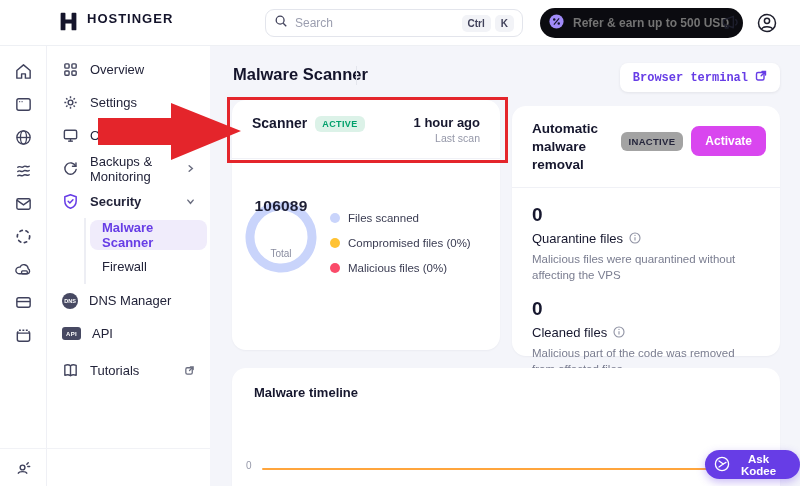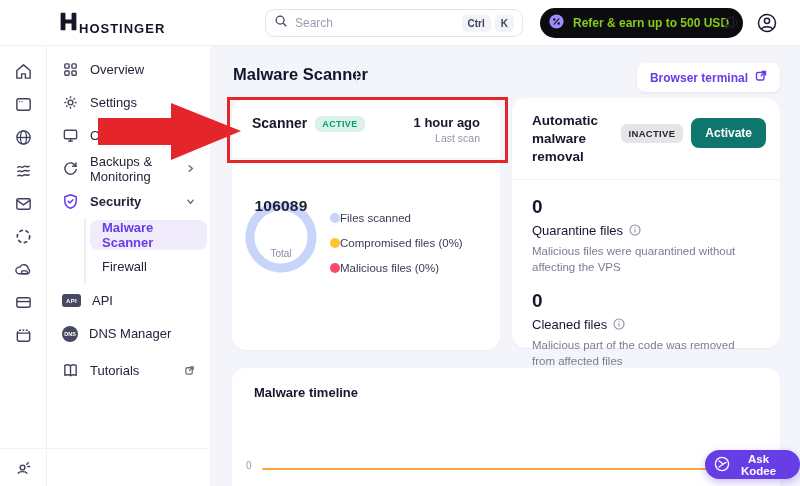--- a/index.html
+++ b/index.html
@@ -2,28 +2,28 @@
 <html><head>
 <meta charset="utf-8">
 <style>
   * { margin:0; padding:0; box-sizing:border-box; }
   html,body { background:#fff; }
   body { font-family:"Liberation Sans", sans-serif; }
   .page { position:relative; width:800px; height:486px; overflow:hidden; background:#fff; }
 
   
   .topbar { position:absolute; left:0; top:0; width:800px; height:46px; background:#fff; border-bottom:1px solid #eef0f4; z-index:5; }
-  .logo { position:absolute; left:58px; top:11px; display:flex; align-items:flex-end; }
+  .logo { position:absolute; left:58px; top:11px; display:flex; align-items:flex-start; gap:8px; }
   .logo-text { font-size:13px; font-weight:800; letter-spacing:1px; color:#14142B; }
   .search { position:absolute; left:265px; top:9px; width:258px; height:28px; border:1px solid #E3E5EC; border-radius:9px; background:#fff; display:flex; align-items:center; padding:0 8px; }
   .search input { border:none; outline:none; flex:1; font-size:12px; color:#40415A; margin-left:7px; font-family:inherit; background:transparent; }
   .search input::placeholder { color:#9B9EAF; }
   .keycap { background:#F2F3F7; border-radius:5px; font-size:10px; color:#40415A; padding:3px 6px; font-weight:600; }
   .keys { display:flex; gap:4px; }
-  .refer-pill { position:absolute; left:540px; top:8px; height:30px; border-radius:15px; background:#0B0B10; color:#84cc16; display:flex; align-items:center; gap:8px; padding:0 14px 0 8px; font-size:12px; font-weight:600; cursor:pointer; }
+  .refer-pill { position:absolute; left:540px; top:8px; height:30px; border-radius:15px; background:#0B0B10; color:#737373; display:flex; align-items:center; gap:8px; padding:0 14px 0 8px; font-size:12px; font-weight:600; cursor:pointer; }
   .topbar-icon { position:absolute; top:12px; color:#1D1E2C; cursor:pointer; }
 
   
   .rail { position:absolute; left:0; top:46px; width:47px; bottom:0; background:#fff; border-right:1px solid #EFF0F5; z-index:4; }
   .rail-items { display:flex; flex-direction:column; align-items:center; padding-top:9px; }
   .rail-slot { height:33px; display:flex; align-items:center; justify-content:center; width:100%; color:#3F415C; cursor:pointer; }
   .rail-divider { position:absolute; left:0; top:402px; width:210px; height:1px; background:#F1F2F6; }
   .rail-bottom { position:absolute; left:0; top:404px; width:47px; height:34px; display:flex; align-items:center; justify-content:center; color:#3F415C; cursor:pointer; }
 
   
@@ -37,52 +37,52 @@
   .subnav-item { height:32px; display:flex; align-items:center; padding-left:12px; font-size:13px; color:#23243A; cursor:pointer; }
   .badge-icon { width:19px; height:13px; background:#474962; color:#fff; border-radius:3px; font-size:6px; font-weight:800; display:flex; align-items:center; justify-content:center; letter-spacing:.3px; }
   .circle-icon { width:16px; height:16px; background:#474962; color:#fff; border-radius:50%; font-size:5.5px; font-weight:800; display:flex; align-items:center; justify-content:center; }
   .mt6 { margin-top:4px; }
 
   
   .main { position:absolute; left:210px; top:46px; right:0; bottom:0; background:#F4F5FA; }
   .page-title { position:absolute; left:23px; top:19px; font-size:16.5px; font-weight:800; color:#14142B; }
   .crumb-divider { position:absolute; left:146px; top:20px; width:1px; height:19px; background:#E3E5EC; }
   .breadcrumb { position:absolute; left:158px; top:23px; display:flex; align-items:center; gap:5px; font-size:11.5px; color:#727586; }
-  .terminal-btn { position:absolute; right:20px; top:17px; height:29px; background:#fff; border:none; border-radius:8px; display:flex; align-items:center; gap:7px; padding:0 13px; color:#673DE6; font-size:12px; font-weight:700; box-shadow:0 1px 3px rgba(20,20,43,.08); cursor:pointer; font-family:Liberation Sans, sans-serif; }
+  .terminal-btn { position:absolute; right:20px; top:17px; height:29px; background:#fff; border:none; border-radius:8px; display:flex; align-items:center; gap:7px; padding:0 13px; color:#673DE6; font-size:12px; font-weight:700; box-shadow:0 1px 3px rgba(20,20,43,.08); cursor:pointer; font-family:Liberation Mono, monospace; }
 
   .card { position:absolute; background:#fff; border-radius:14px; box-shadow:0 1px 2px rgba(20,20,43,.04); }
   .card-left { left:22px; top:54px; width:268px; height:250px; }
-  .card-right { left:302px; top:52px; width:268px; height:250px; }
+  .card-right { left:302px; top:60px; width:268px; height:250px; }
   .card-bottom { left:22px; top:322px; width:548px; height:150px; }
 
   .scan-head { display:flex; align-items:flex-start; padding:15px 20px 0 20px; }
   .scan-title { font-size:14px; font-weight:700; color:#16172E; }
   .badge-green { margin-left:8px; margin-top:1px; background:#DCF2E8; color:#00A06B; font-size:9px; font-weight:800; border-radius:6px; padding:3px 7px; letter-spacing:.4px; }
   .scan-right { margin-left:auto; text-align:right; }
   .scan-ago { font-size:13px; font-weight:700; color:#16172E; }
   .scan-label { font-size:10.5px; color:#9497A8; margin-top:2px; }
   .scan-divider { margin-top:14px; border-top:1px solid #F0F1F6; }
 
   .donut-wrap { position:absolute; left:9px; top:97px; width:80px; height:80px; }
   .donut-center { position:absolute; inset:0; display:flex; flex-direction:column; align-items:center; justify-content:flex-start;gap:32px; }
   .donut-total { font-size:15.5px; font-weight:800; color:#1D1E33; letter-spacing:.2px; }
   .donut-total-label { font-size:10px; color:#8A8DA0; margin-top:1px; }
   .legend { position:absolute; left:98px; top:112px; }
-  .legend-row { display:flex; align-items:center; margin-bottom:13px; }
+  .legend-row { display:flex; align-items:center; gap:8px; margin-bottom:13px; }
   .legend-dot { width:10px; height:10px; border-radius:50%; }
   .dot-scanned { background:#C9D4FB; }
   .dot-compromised { background:#FFC233; }
   .dot-malicious { background:#FA4B69; }
   .legend-label { font-size:11.5px; color:#3A3C52; }
 
   .removal-head { display:flex; align-items:flex-start; padding:14px 14px 0 20px; }
   .removal-title { width:112px; font-size:13.5px; font-weight:700; color:#16172E; line-height:1.35; }
   .removal-right { margin-left:auto; display:flex; align-items:center; gap:8px; margin-top:6px; }
-  .badge-gray { background:#e5e5e5; color:#25263C; font-size:9.5px; font-weight:800; border-radius:6px; padding:4px 8px; letter-spacing:.3px; }
-  .activate-btn { background:#0f766e; color:#fff; border:none; font-size:12px; font-weight:700; border-radius:8px; padding:8px 14px; cursor:pointer; font-family:inherit; }
+  .badge-gray { background:#a3a3a3; color:#25263C; font-size:9.5px; font-weight:800; border-radius:6px; padding:4px 8px; letter-spacing:.3px; }
+  .activate-btn { background:#d946ef; color:#fff; border:none; font-size:12px; font-weight:700; border-radius:8px; padding:8px 14px; cursor:pointer; font-family:inherit; }
   .removal-divider { margin-top:12px; border-top:1px solid #F0F1F6; }
   .removal-body { padding:16px 20px 0 20px; }
   .stat-zero { font-size:19px; font-weight:800; color:#16172E; }
   .stat-label-row { display:flex; align-items:center; gap:6px; margin-top:4px; }
   .stat-label { font-size:13px; font-weight:400; color:#16172E; }
   .stat-desc { font-size:11.5px; color:#7A7D90; line-height:1.4; margin-top:3px; }
   .stat-group2 { margin-top:15px; }
 
   .timeline-title { padding:17px 0 0 22px; font-size:13px; font-weight:700; color:#16172E; }
   .timeline-zero { position:absolute; left:14px; top:92px; font-size:10px; color:#9598A9; }
@@ -292,29 +292,29 @@
     <div class="subnav">
       <div class="subnav-pill">
         <span>Malware Scanner</span>
       </div>
       <div class="subnav-item">
         <span>Firewall</span>
       </div>
     </div>
     <div class="nav-row">
       <span class="nav-icon">
+          <span class="circle-icon">DNS</span>
+        </span>
+      <span>DNS Manager</span>
+    </div>
+    <div class="nav-row">
+      <span class="nav-icon">
           <span class="badge-icon">API</span>
         </span>
       <span>API</span>
-    </div>
-    <div class="nav-row">
-      <span class="nav-icon">
-          <span class="circle-icon">DNS</span>
-        </span>
-      <span>DNS Manager</span>
     </div>
     <div class="nav-row mt6">
       <span class="nav-icon">
           <svg width="17" height="17" viewBox="0 0 18 18" fill="none" stroke="currentColor" stroke-width="1.5" stroke-linejoin="round">
             <path d="M9 4 C7.5 2.8 5 2.8 3 3.5 V14 C5 13.3 7.5 13.3 9 14.5 C10.5 13.3 13 13.3 15 14 V3.5 C13 2.8 10.5 2.8 9 4 Z"></path>
             <line x1="9" y1="4" x2="9" y2="14.5"></line>
           </svg>
         </span>
       <span>Tutorials</span>
       <span class="nav-chevron">

